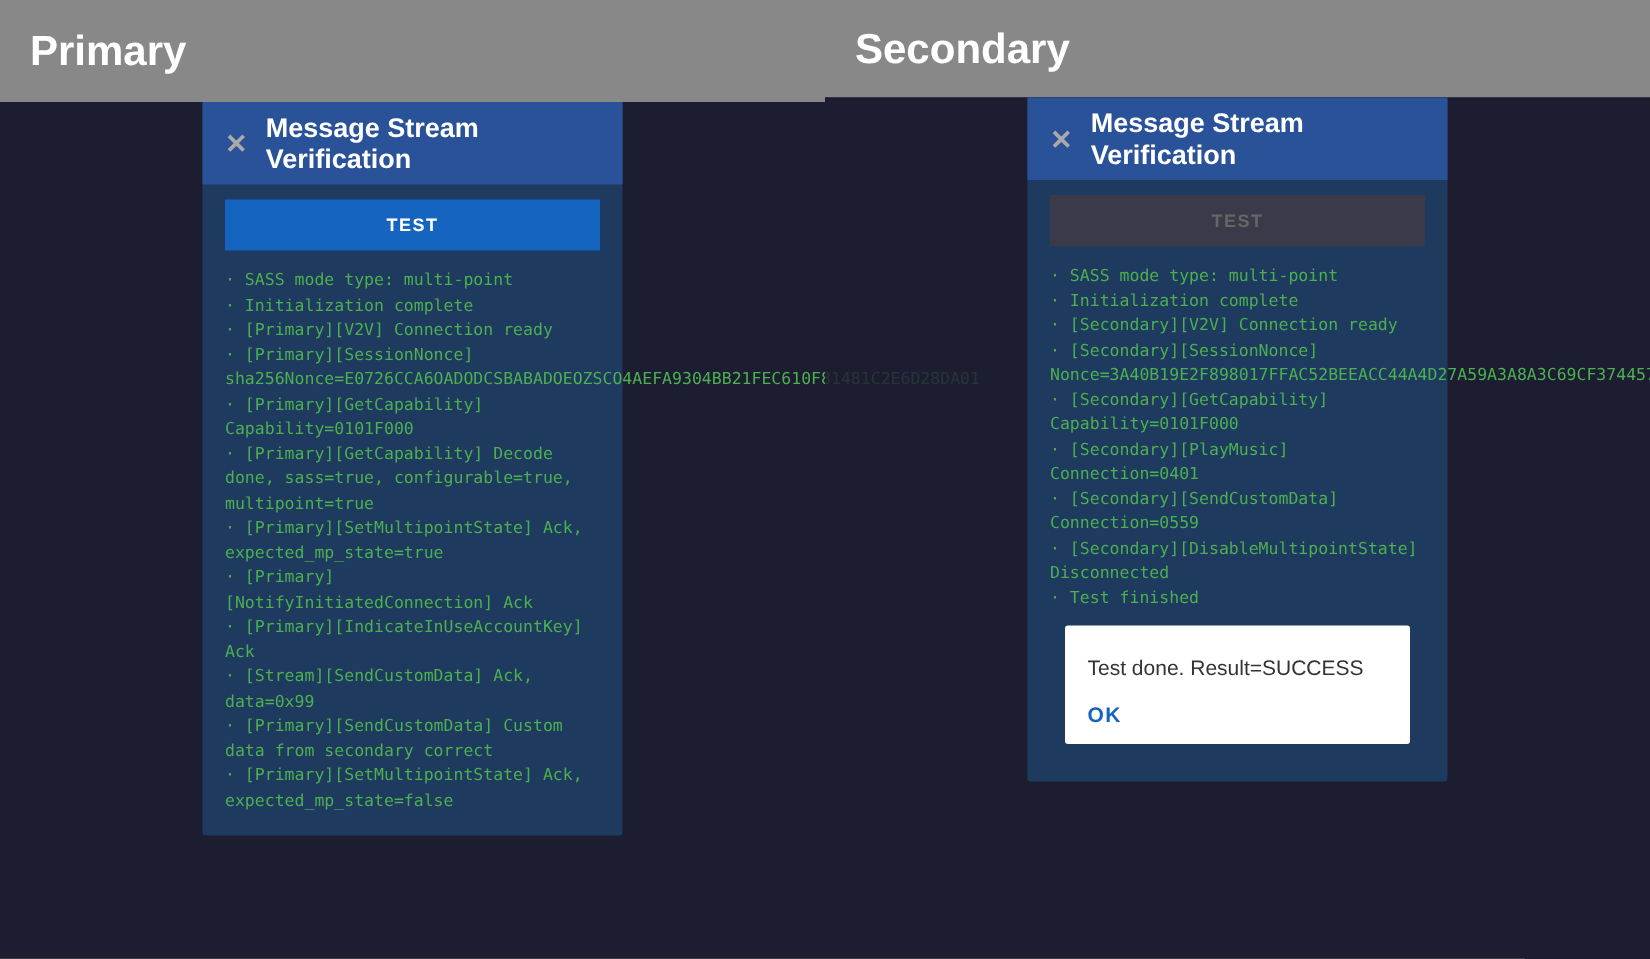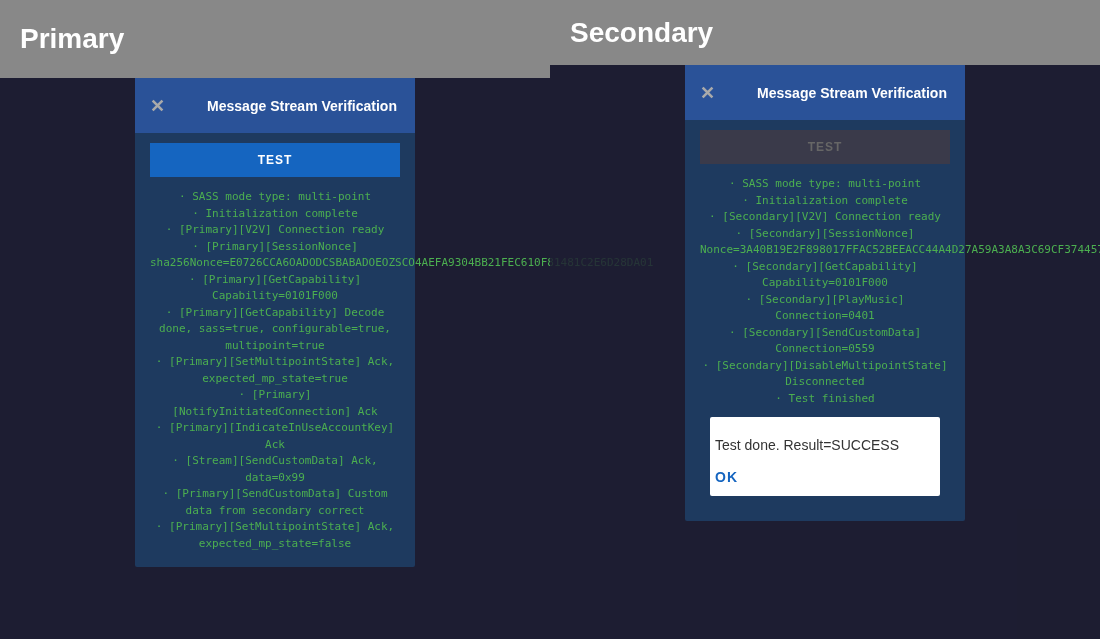--- a/index.html
+++ b/index.html
@@ -20,21 +20,21 @@
       display: flex;
       flex-direction: column;
     }
 
     .panel-label-primary {
       background: #888;
       color: #fff;
       font-size: 28px;
       font-weight: bold;
       padding: 15px 20px;
-      height: 78px;
+      height: 68px;
       display: flex;
       align-items: center;
     }
 
     .panel-content-primary {
       flex: 1;
       background: #1a1a2e;
       position: relative;
     }
 
@@ -93,23 +93,22 @@
     .modal-close {
       color: #aaa;
       font-size: 18px;
       margin-right: 12px;
       cursor: pointer;
       font-weight: bold;
     }
 
     .modal-title {
       color: #fff;
-      font-size: 14px;
-      font-weight: bold;
-      margin-left: 30px;
+      font-size: 18px;
+      font-weight: bold;
     }
 
     .modal-body {
       padding: 10px 15px 15px;
     }
 
     .test-button {
       background: #1565c0;
       color: #fff;
       border: none;
@@ -139,29 +138,28 @@
 
     .log-area {
       color: #4caf50;
       font-size: 11px;
       line-height: 1.5;
       font-family: monospace;
     }
 
     .log-area p {
       margin: 0;
-      text-align: center;
     }
 
     
     .result-dialog {
       background: #fff;
       margin: 10px;
       border-radius: 2px;
-      padding: 20px 5px 10px;
+      padding: 20px 15px 10px;
     }
 
     .result-text {
       color: #333;
       font-size: 14px;
       margin-bottom: 15px;
     }
 
     .result-ok {
     }

